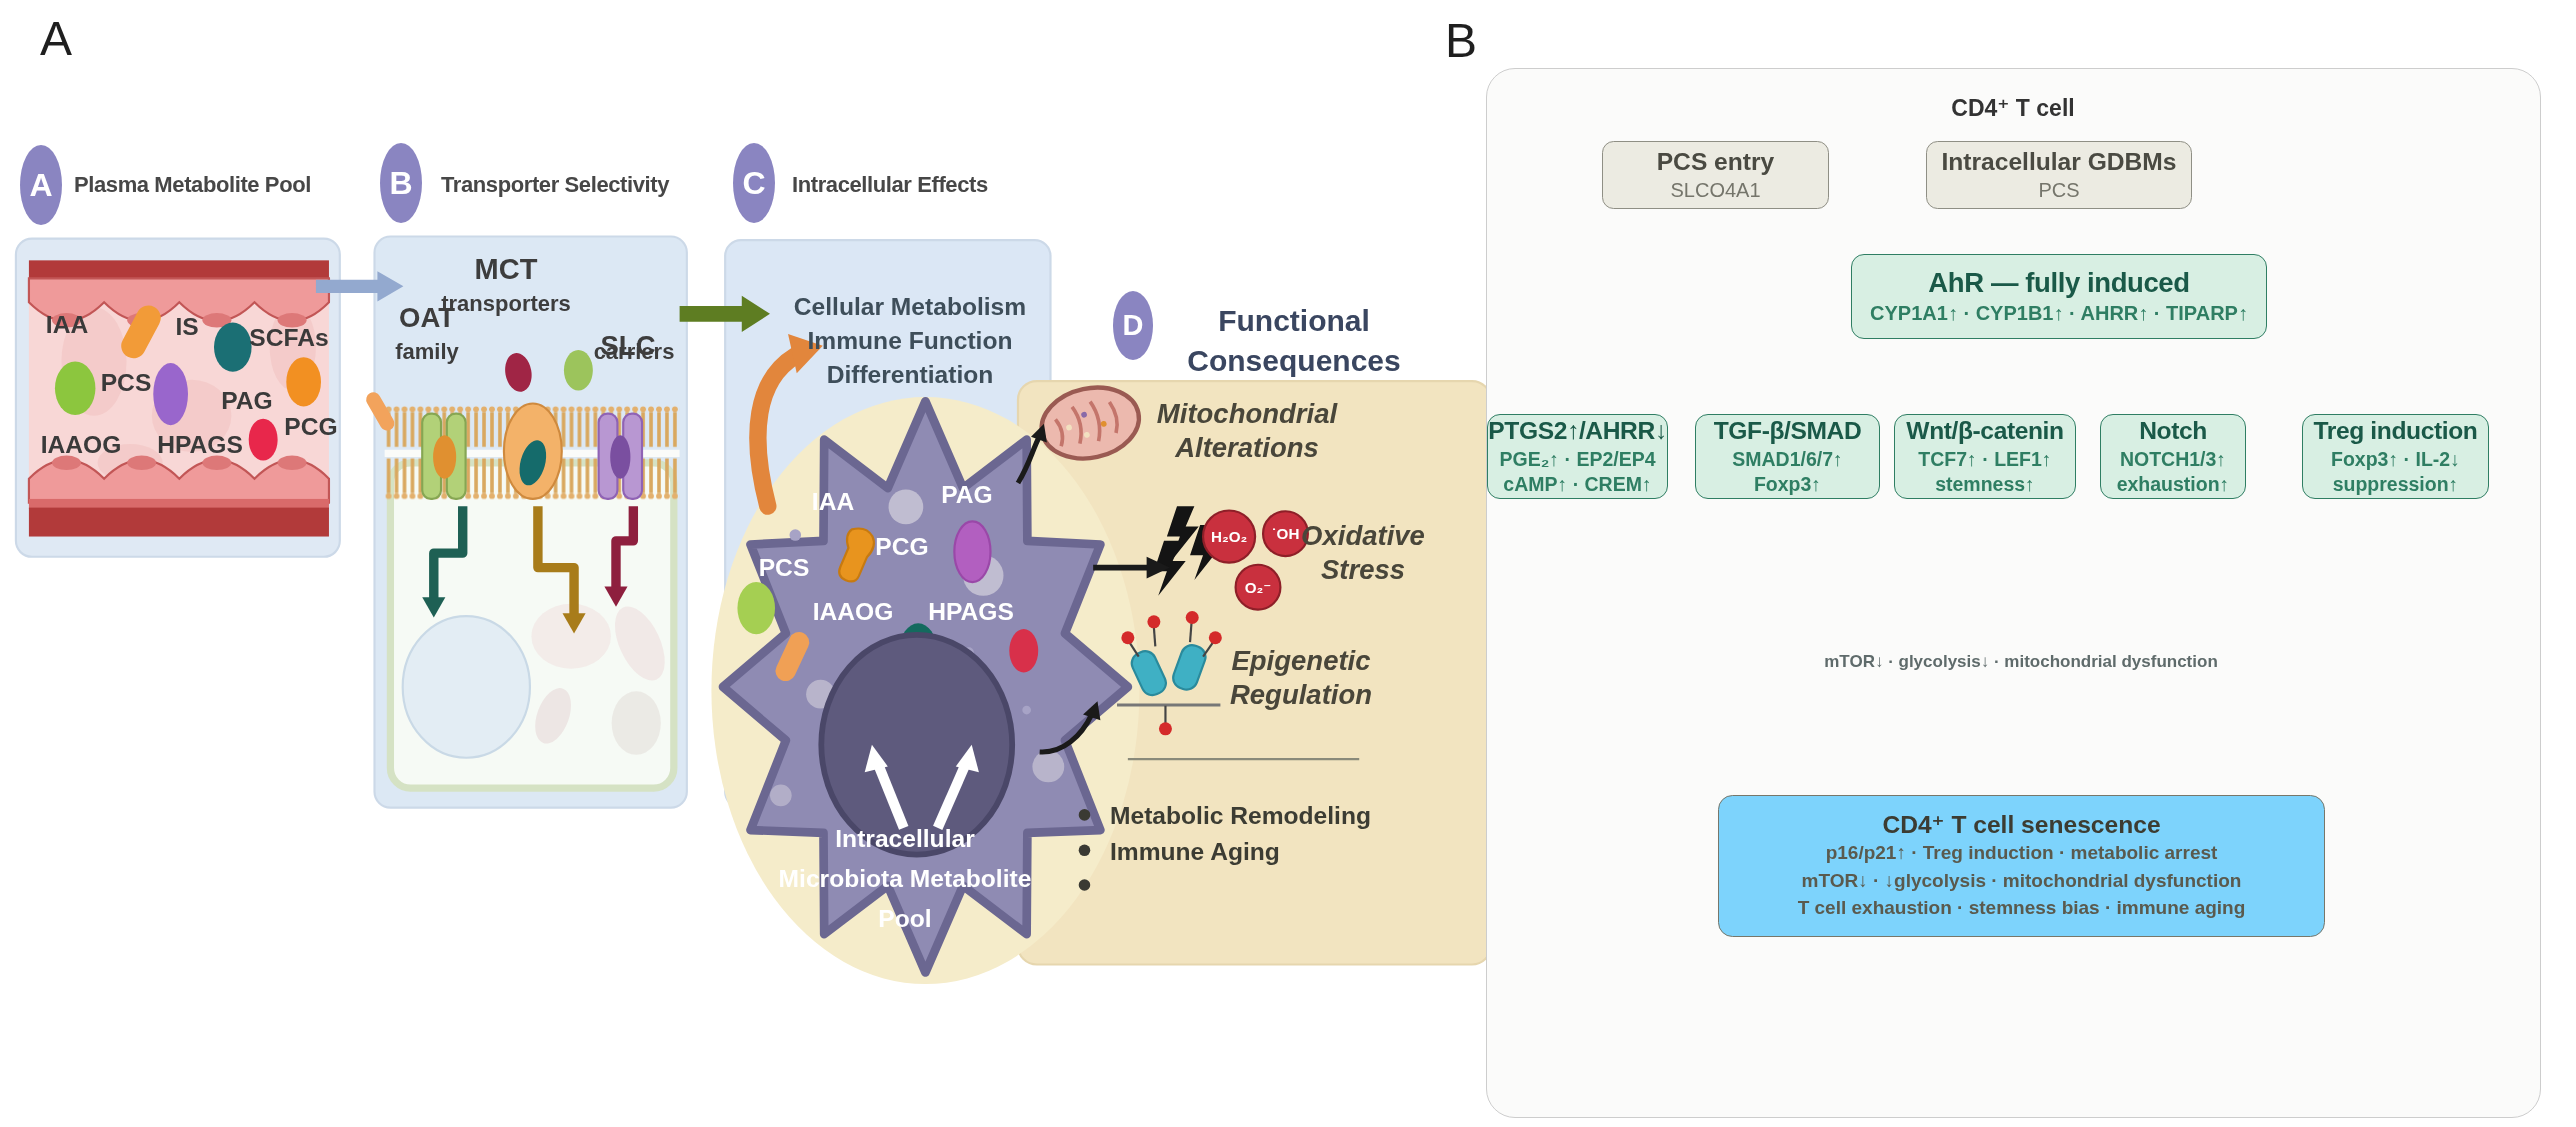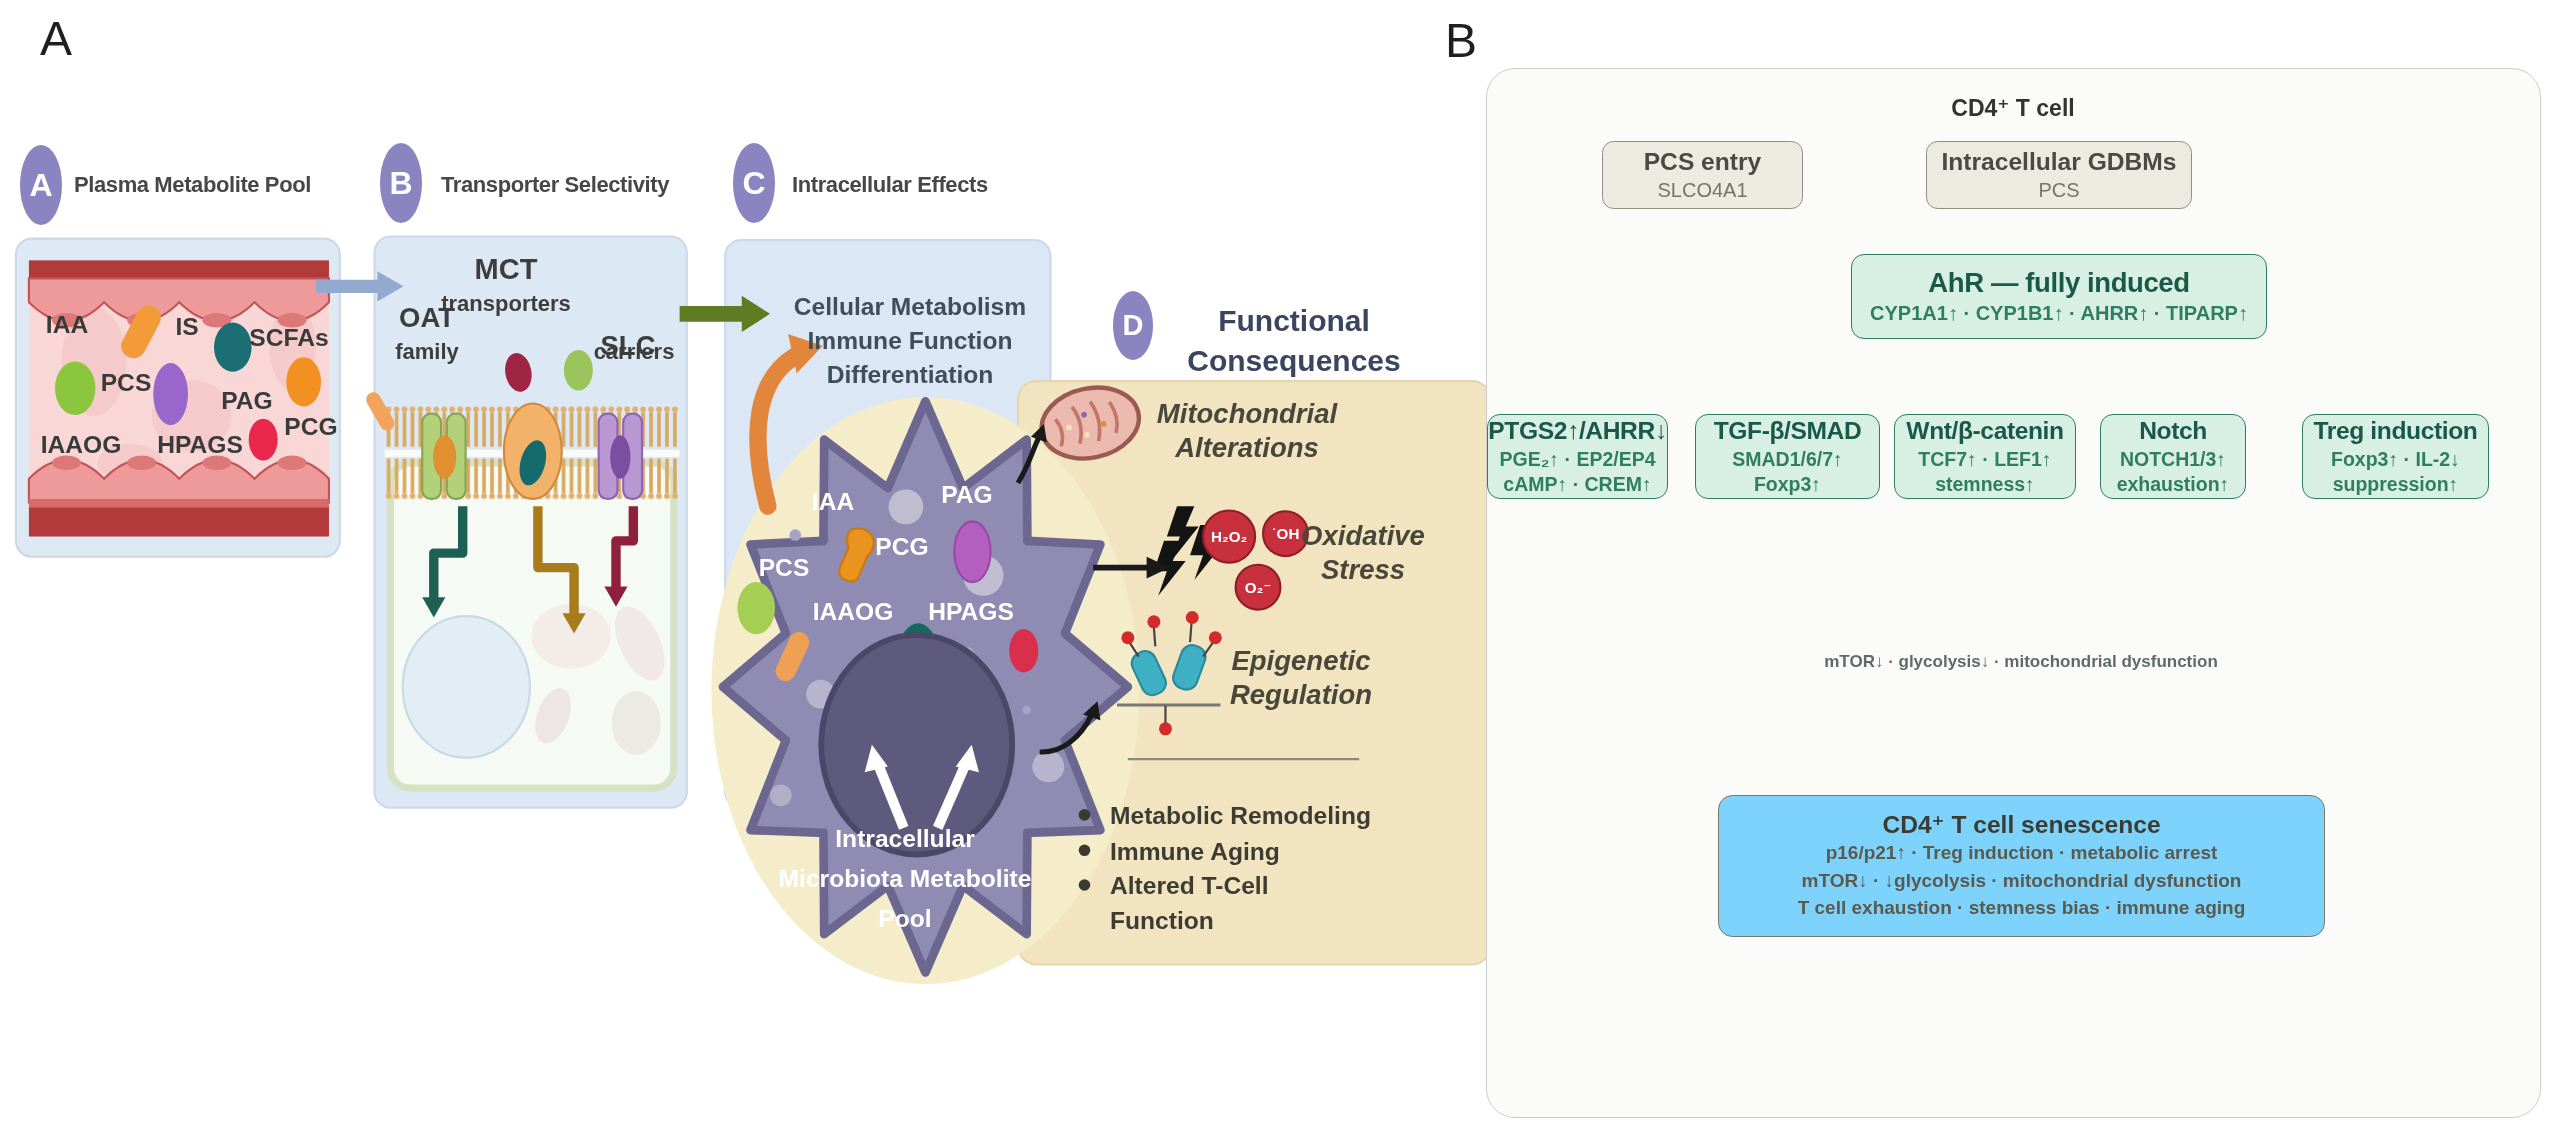--- a/index.html
+++ b/index.html
@@ -339,29 +339,28 @@
   <div class="abs ctr dlabel" style="left:1363px;top:553px;">
     <div>Oxidative</div>
     <div>Stress</div>
   </div>
   <div class="abs ctr dlabel" style="left:1301px;top:678px;">
     <div>Epigenetic</div>
     <div>Regulation</div>
   </div>
   <div class="abs bullet-text" style="left:1110px;top:798px;white-space:nowrap;">Metabolic Remodeling</div>
   <div class="abs bullet-text" style="left:1110px;top:834px;white-space:nowrap;">Immune Aging</div>
-  <div class="abs bullet-text" style="left:1110px;top:868px;width:239px;">Altered T-Cell Function</div>
 
   <div class="abs panel-label" style="left:1445px;top:13px;">B</div>
 
   <div class="abs" style="left:1486px;top:68px;width:1053px;height:1048px;border-radius:29px;background:#fbfbfa;border:1.4px solid #cdcdcd;"></div>
 
   <div class="abs ctr cd4-title" style="left:2013px;top:108px;">CD4⁺ T cell</div>
 
-  <div class="abs fbox gray-box" style="left:1602px;top:141px;width:201px;height:68px;">
+  <div class="abs fbox gray-box" style="left:1602px;top:141px;width:227px;height:68px;">
     <div class="t">PCS entry</div>
     <div class="s">SLCO4A1</div>
   </div>
   <div class="abs fbox gray-box" style="left:1926px;top:141px;width:266px;height:68px;">
     <div class="t">Intracellular GDBMs</div>
     <div class="s">PCS</div>
   </div>
 
   <div class="abs fbox green-box ahr" style="left:1851px;top:254px;width:416px;height:85px;">
     <div class="t">AhR — fully induced</div>

